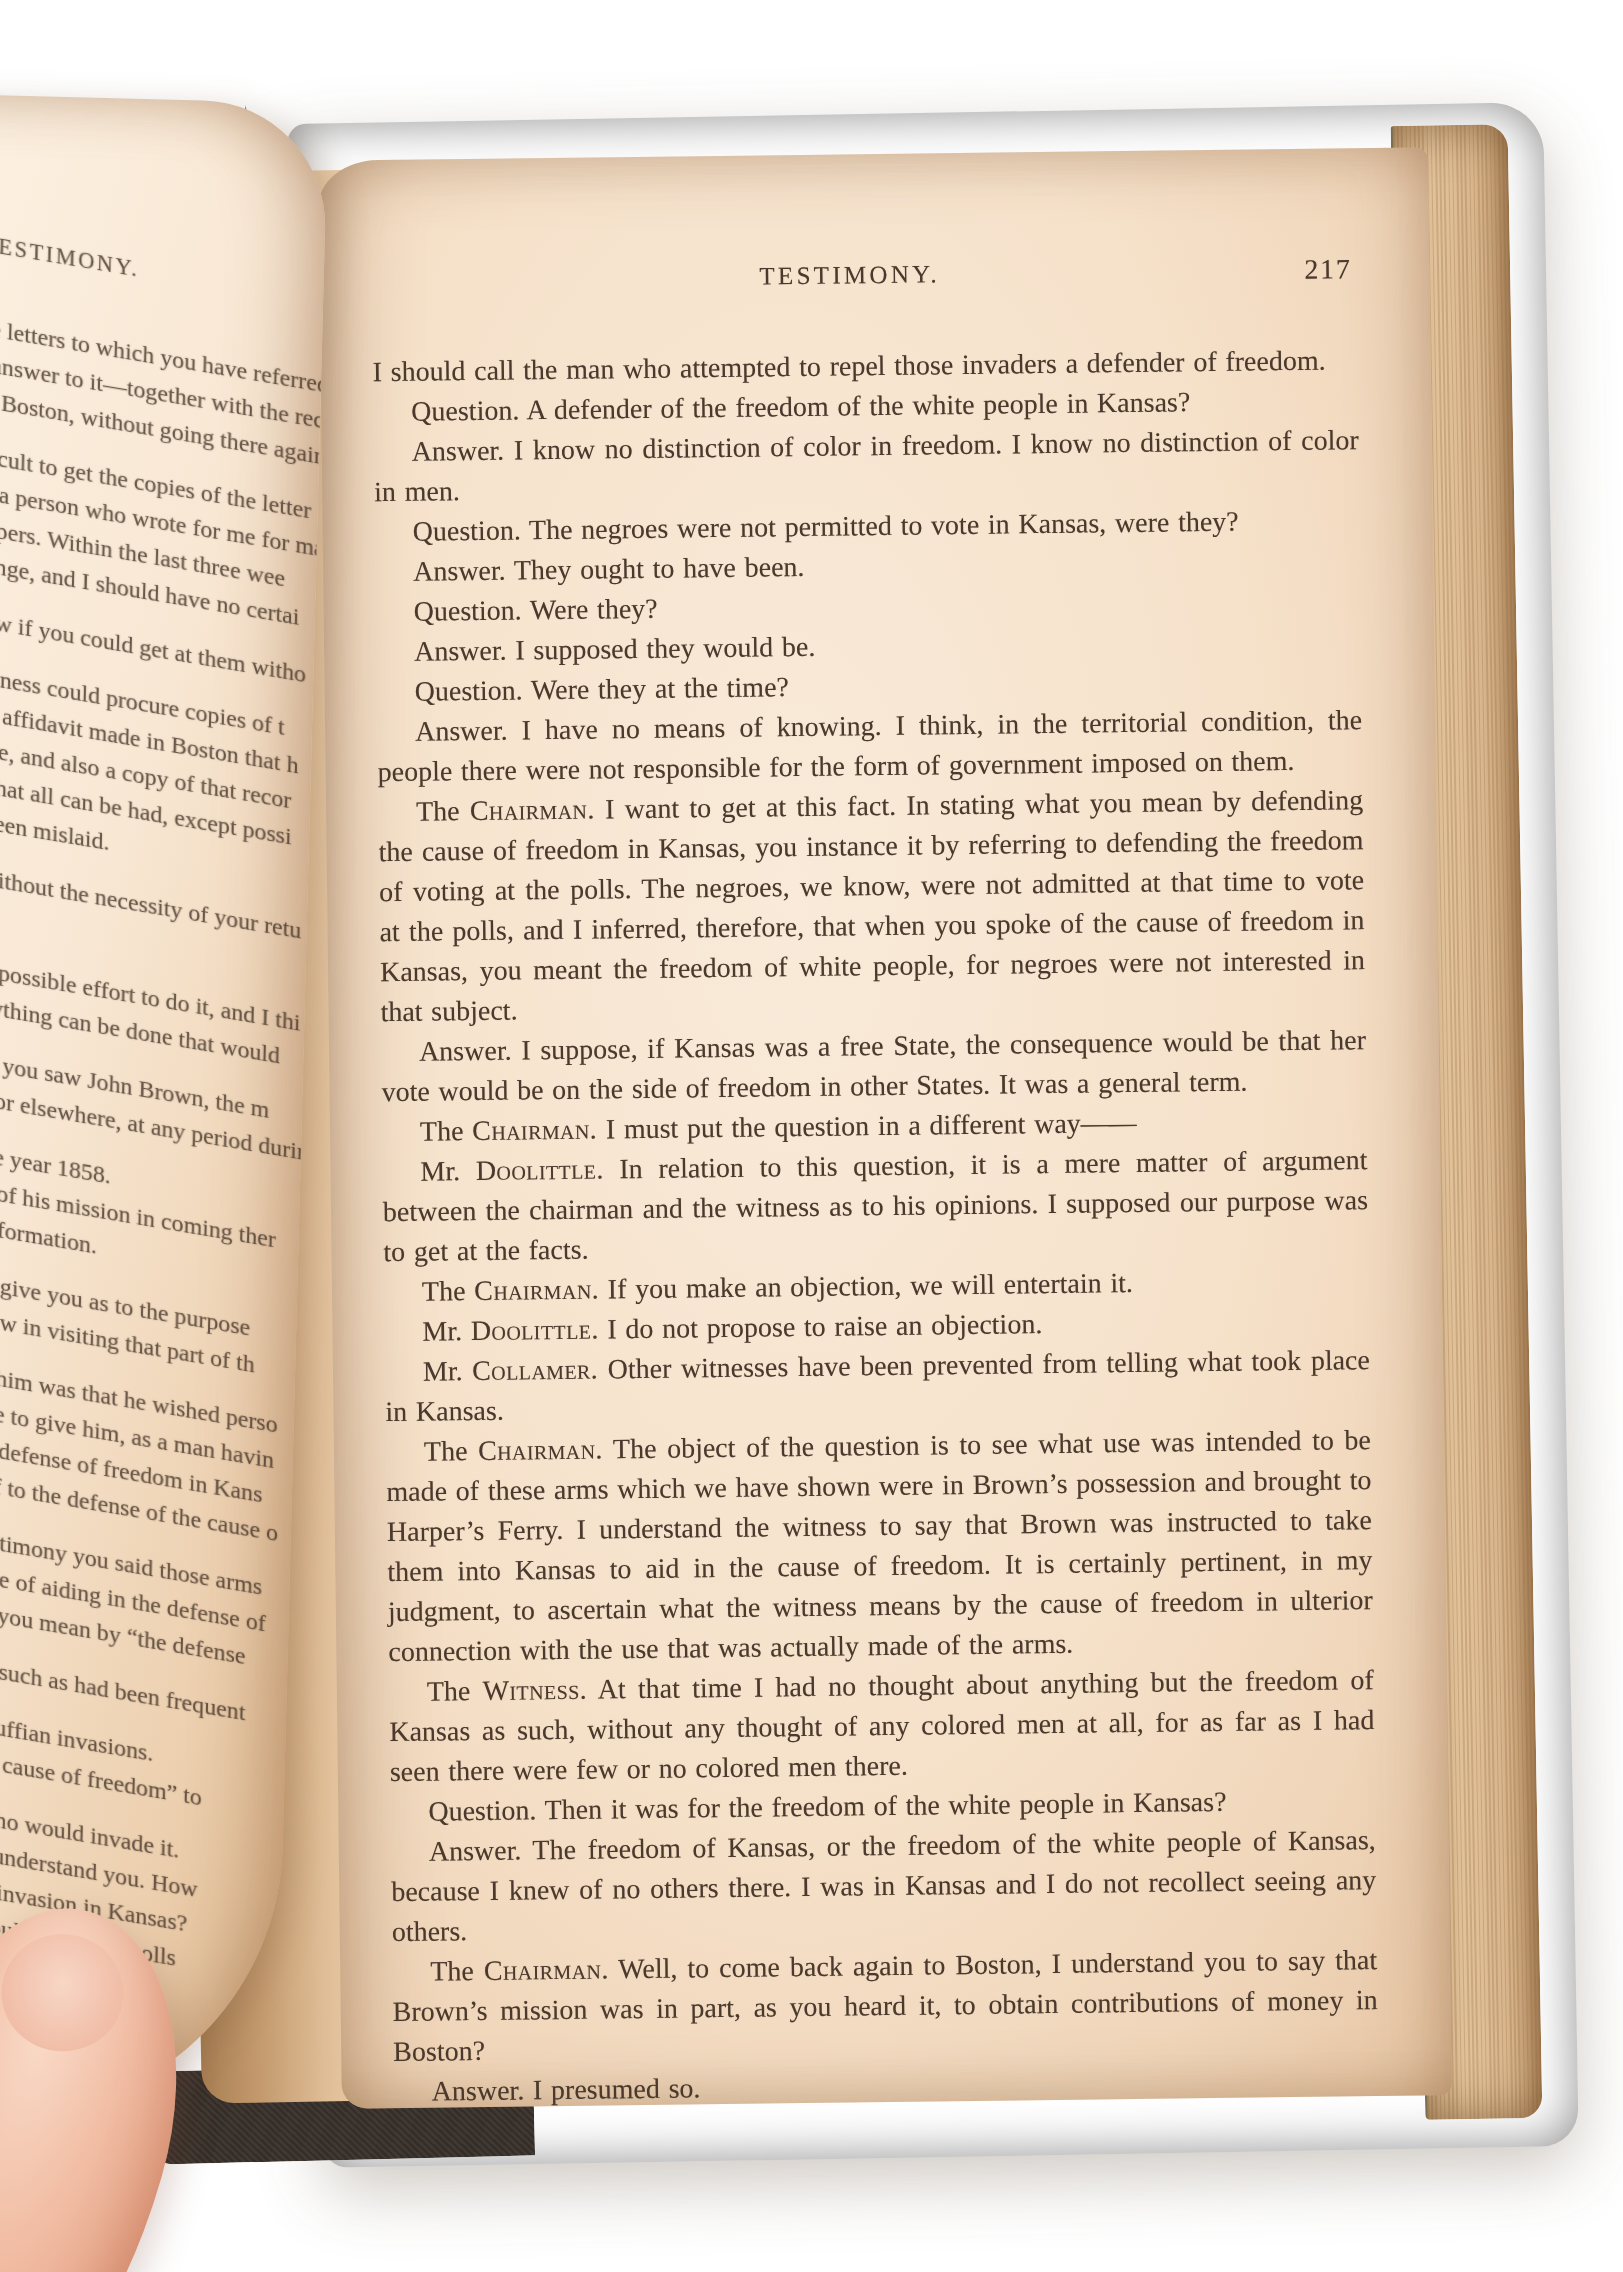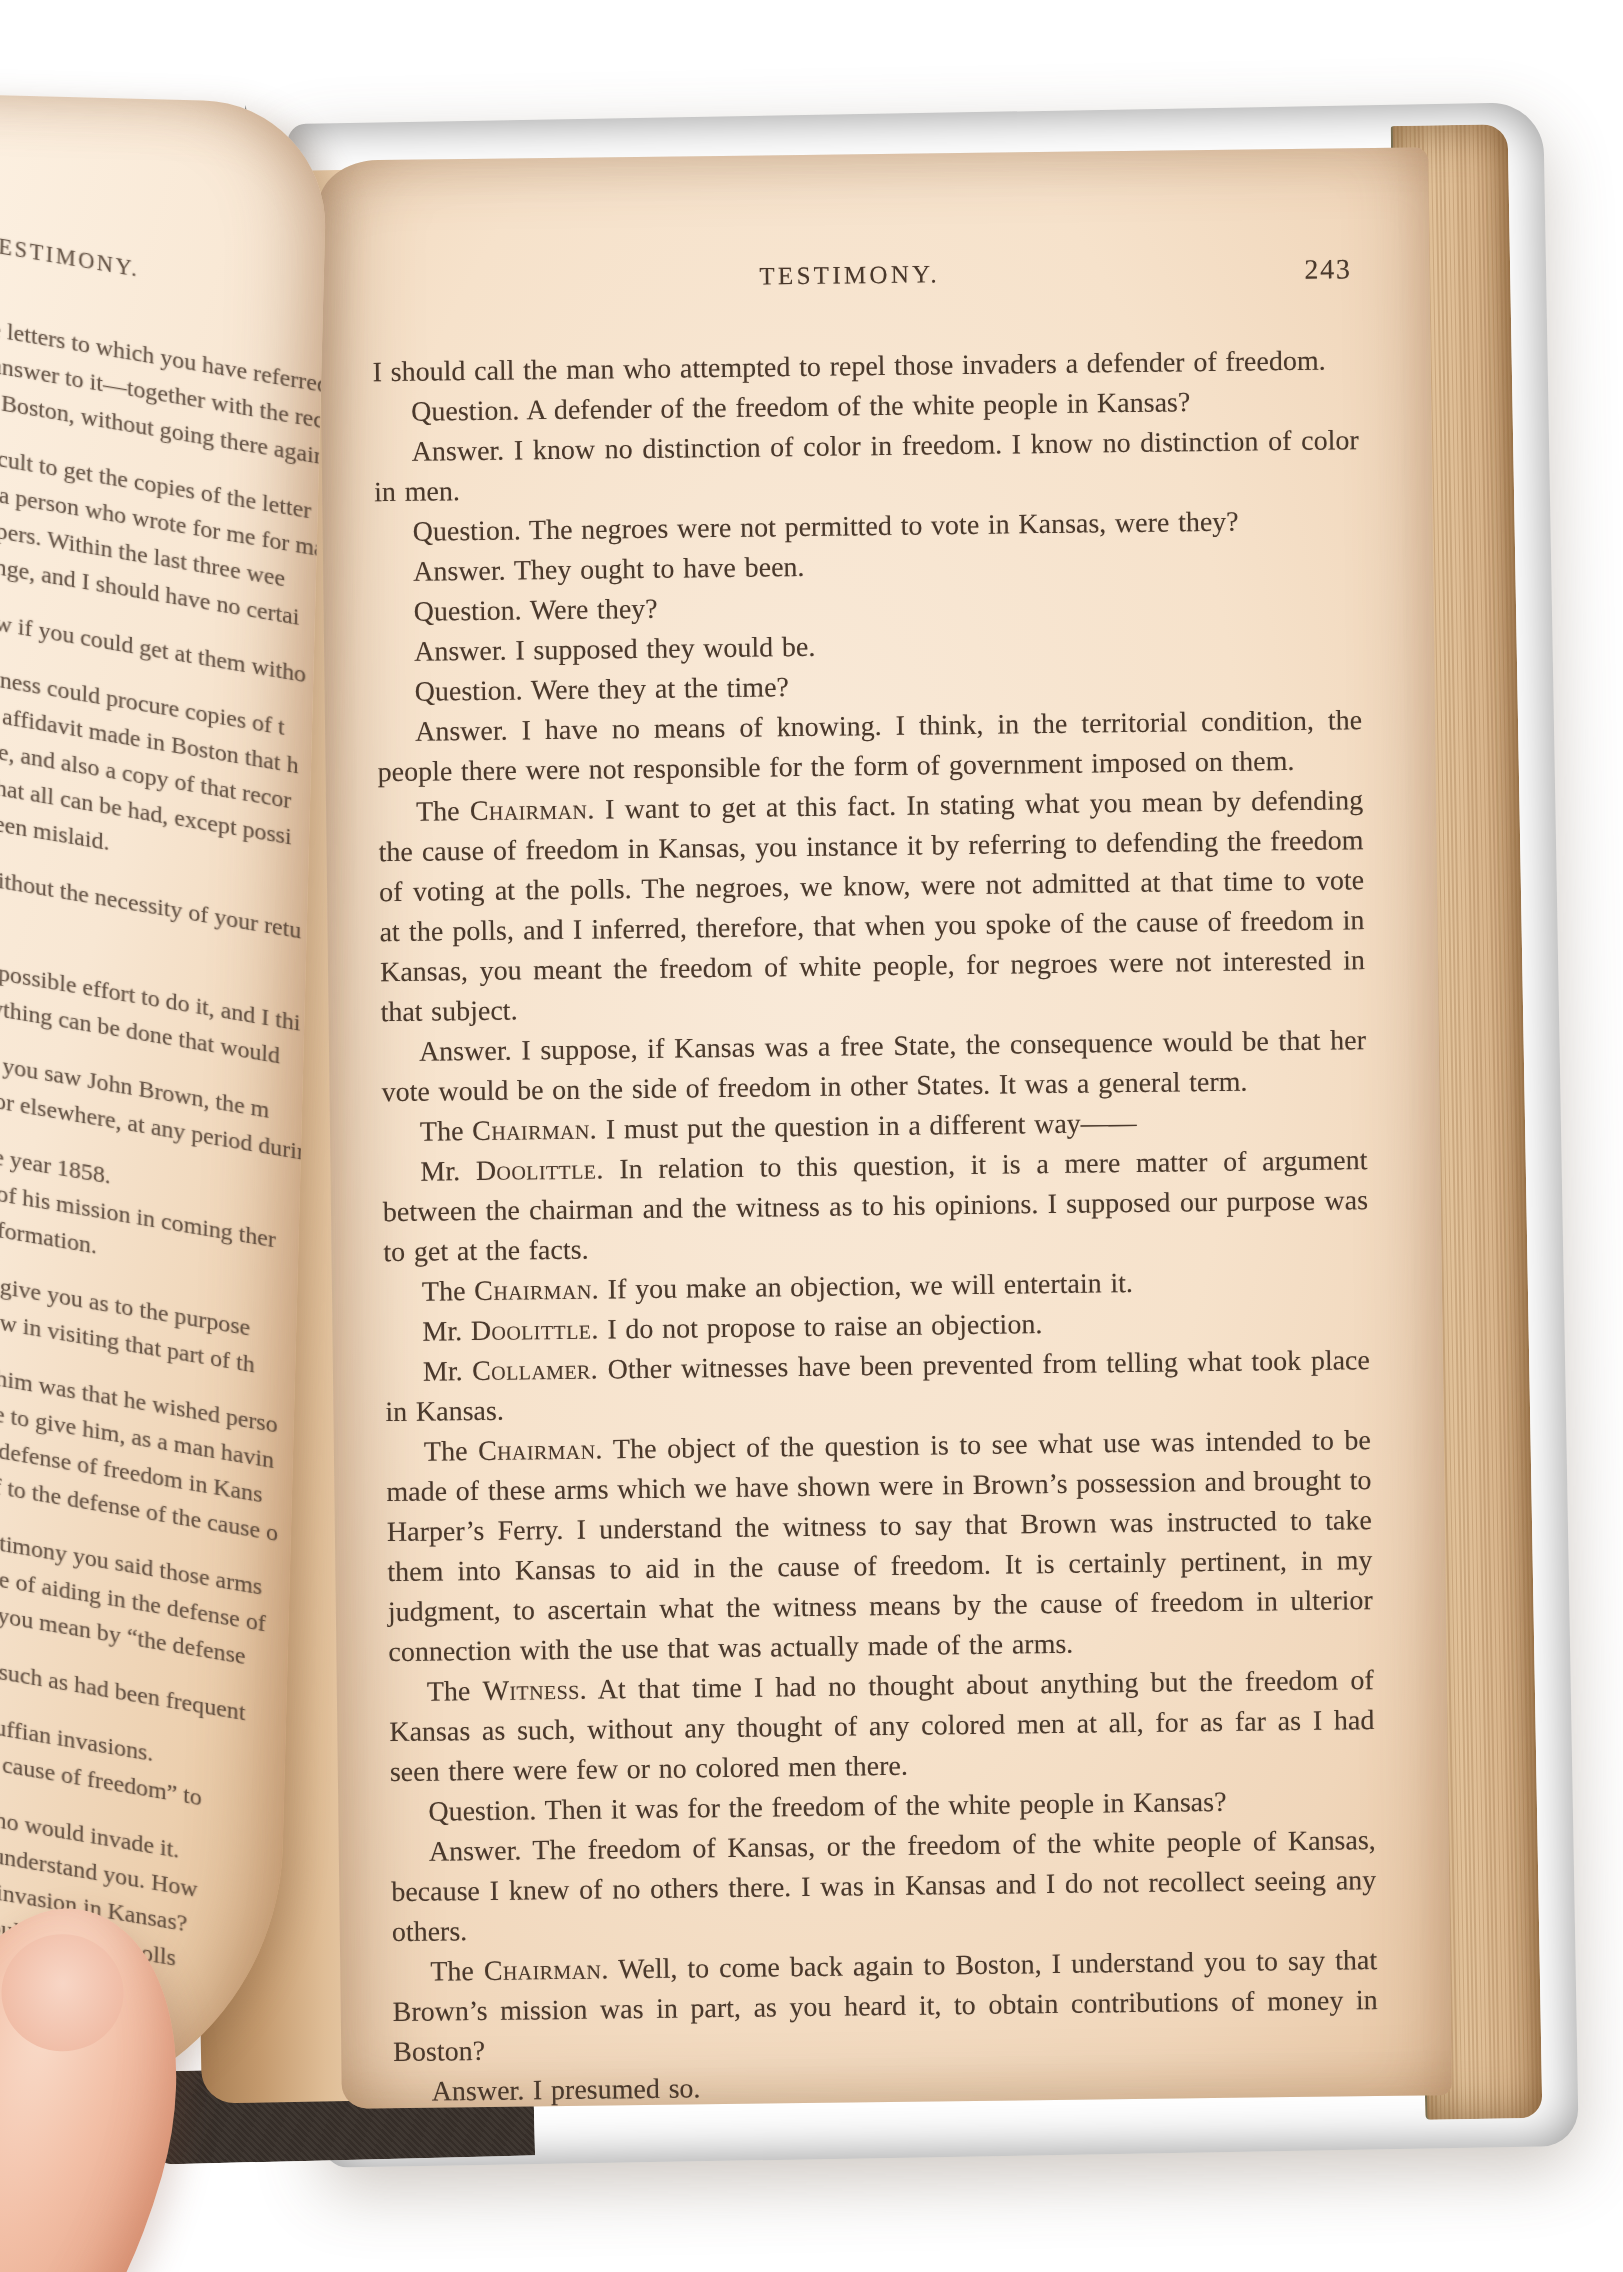--- a/index.html
+++ b/index.html
@@ -97,21 +97,21 @@
 
   <div class="cover"></div>
   <div class="cover-bottom"></div>
   <div class="headcap"></div>
   <div class="fore-edge"></div>
   <div class="gutter-curl"></div>
 
   <div class="right-page">
     <div class="running-head">
       <span class="rh-title">TESTIMONY.</span>
-      <span class="page-num">243</span>
+      <span class="page-num">217</span>
     </div>
     <div class="text-block" id="right-paragraphs">
         <p class="rpara"><span>I should call the man who attempted to repel those invaders a defender of freedom.</span></p>
         <p class="rpara ind"><span>Question.  A defender of the freedom of the white people in Kansas?</span></p>
         <p class="rpara ind"><span>Answer.  I know no distinction of color in freedom.  I know no distinction of color in men.</span></p>
         <p class="rpara ind"><span>Question.  The negroes were not permitted to vote in Kansas, were they?</span></p>
         <p class="rpara ind"><span>Answer.  They ought to have been.</span></p>
         <p class="rpara ind"><span>Question.  Were they?</span></p>
         <p class="rpara ind"><span>Answer.  I supposed they would be.</span></p>
         <p class="rpara ind"><span>Question.  Were they at the time?</span></p>

